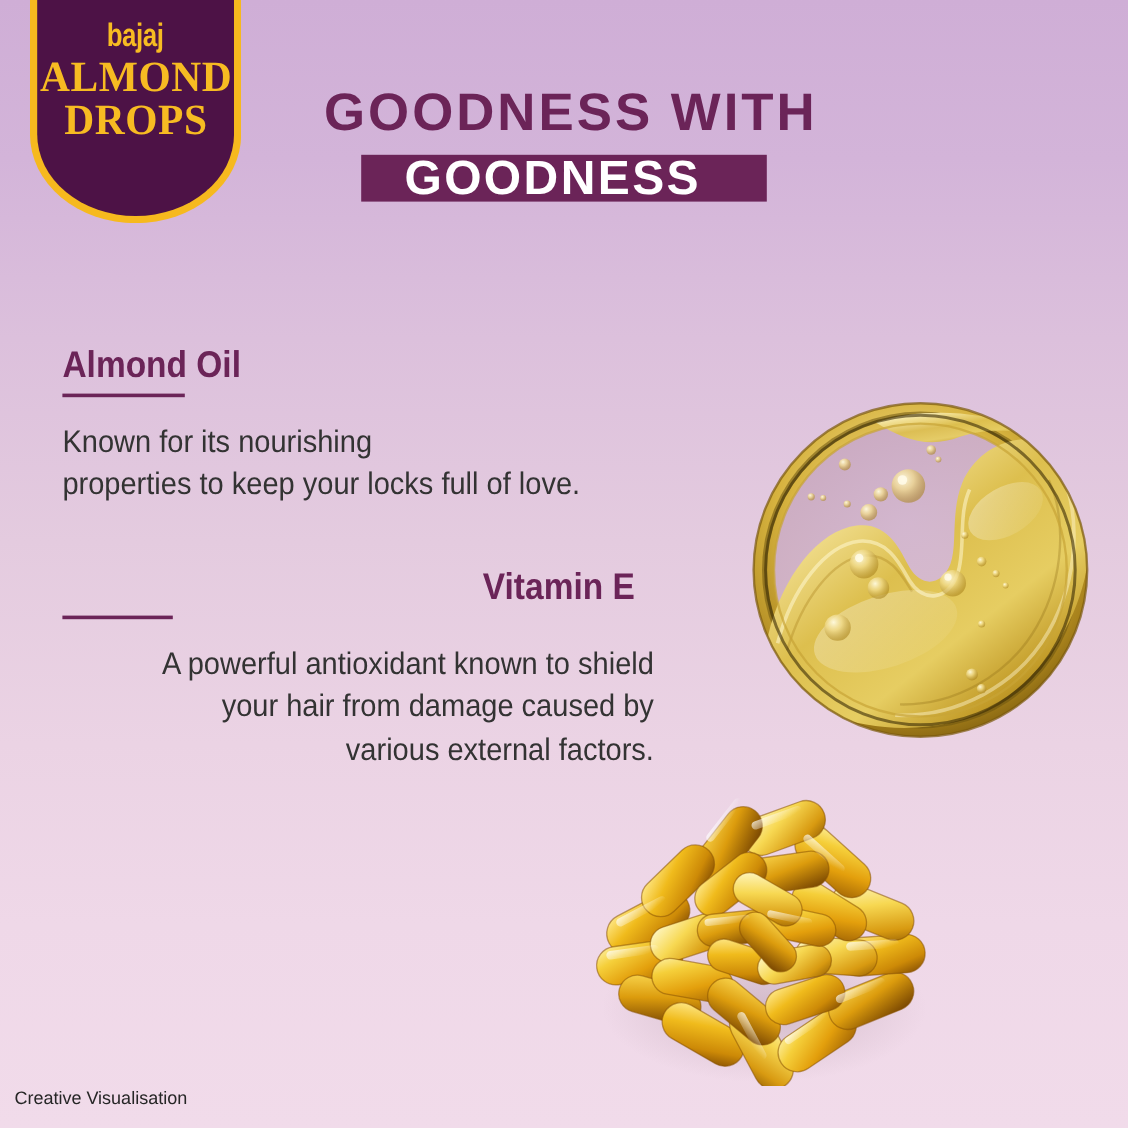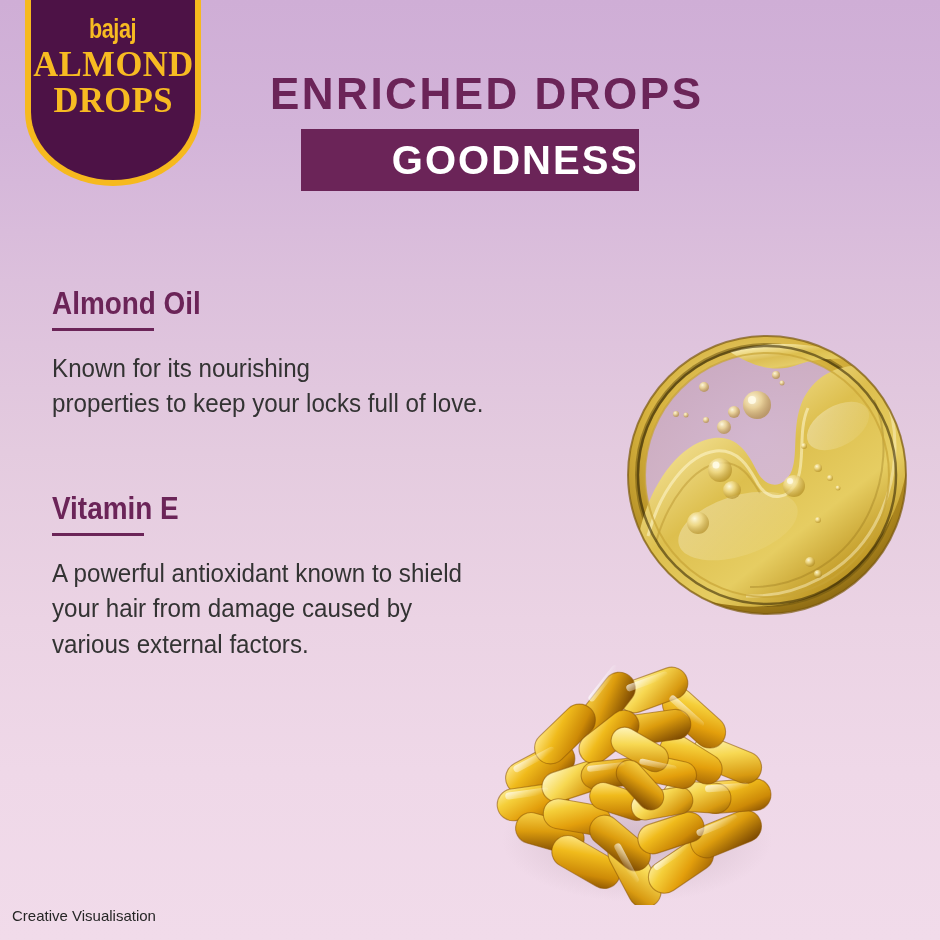--- a/index.html
+++ b/index.html
@@ -61,37 +61,37 @@
     font-weight:bold;
     font-size:44px;
     letter-spacing:2.5px;
     line-height:1;
     white-space:nowrap;
     text-align:center;
   }
   .head-banner {
     margin:13px auto 0;
     background:#6b2458;
-    width:338px; height:62px;
-    display:flex; align-items:center; justify-content:flex-end;padding-left:36px;
+    width:338px; height:39px;
+    display:flex; align-items:center; justify-content:flex-start;padding-left:36px;
   }
   .head-line2 {
     color:#ffffff;
     font-family:"Liberation Sans", sans-serif;
     font-weight:bold;
     font-size:40px;
     letter-spacing:2px;
     line-height:1;
     white-space:nowrap;
   }
 
   
   .block { position:absolute; left:52px; }
   .block-almond  { top:288px; width:530px; }
-  .block-vitamin { top:493px; width:530px; }
+  .block-vitamin { top:473px; width:530px;text-align:right; }
 
   .b-title {
     color:#6b2458;
     font-family:"Liberation Sans", sans-serif;
     font-weight:bold;
     font-size:31px;
     letter-spacing:0px;
     line-height:1.05;
     transform:scaleX(0.90);
     transform-origin:left center;
@@ -139,21 +139,21 @@
 </head>
 <body>
 
 <div class="badge">
   <div class="badge-bajaj">bajaj</div>
   <div class="badge-almond">ALMOND</div>
   <div class="badge-drops">DROPS</div>
 </div>
 
 <div class="header">
-  <div class="head-line1">ENRICHED DROPS</div>
+  <div class="head-line1">GOODNESS WITH</div>
   <div class="head-banner">
     <div class="head-line2">GOODNESS</div>
   </div>
 </div>
 
 <div class="block block-almond">
   <div class="b-title">Almond Oil</div>
   <div class="b-underline u-almond"></div>
   <div class="b-body">Known for its nourishing
 properties to keep your locks full of love.</div>

